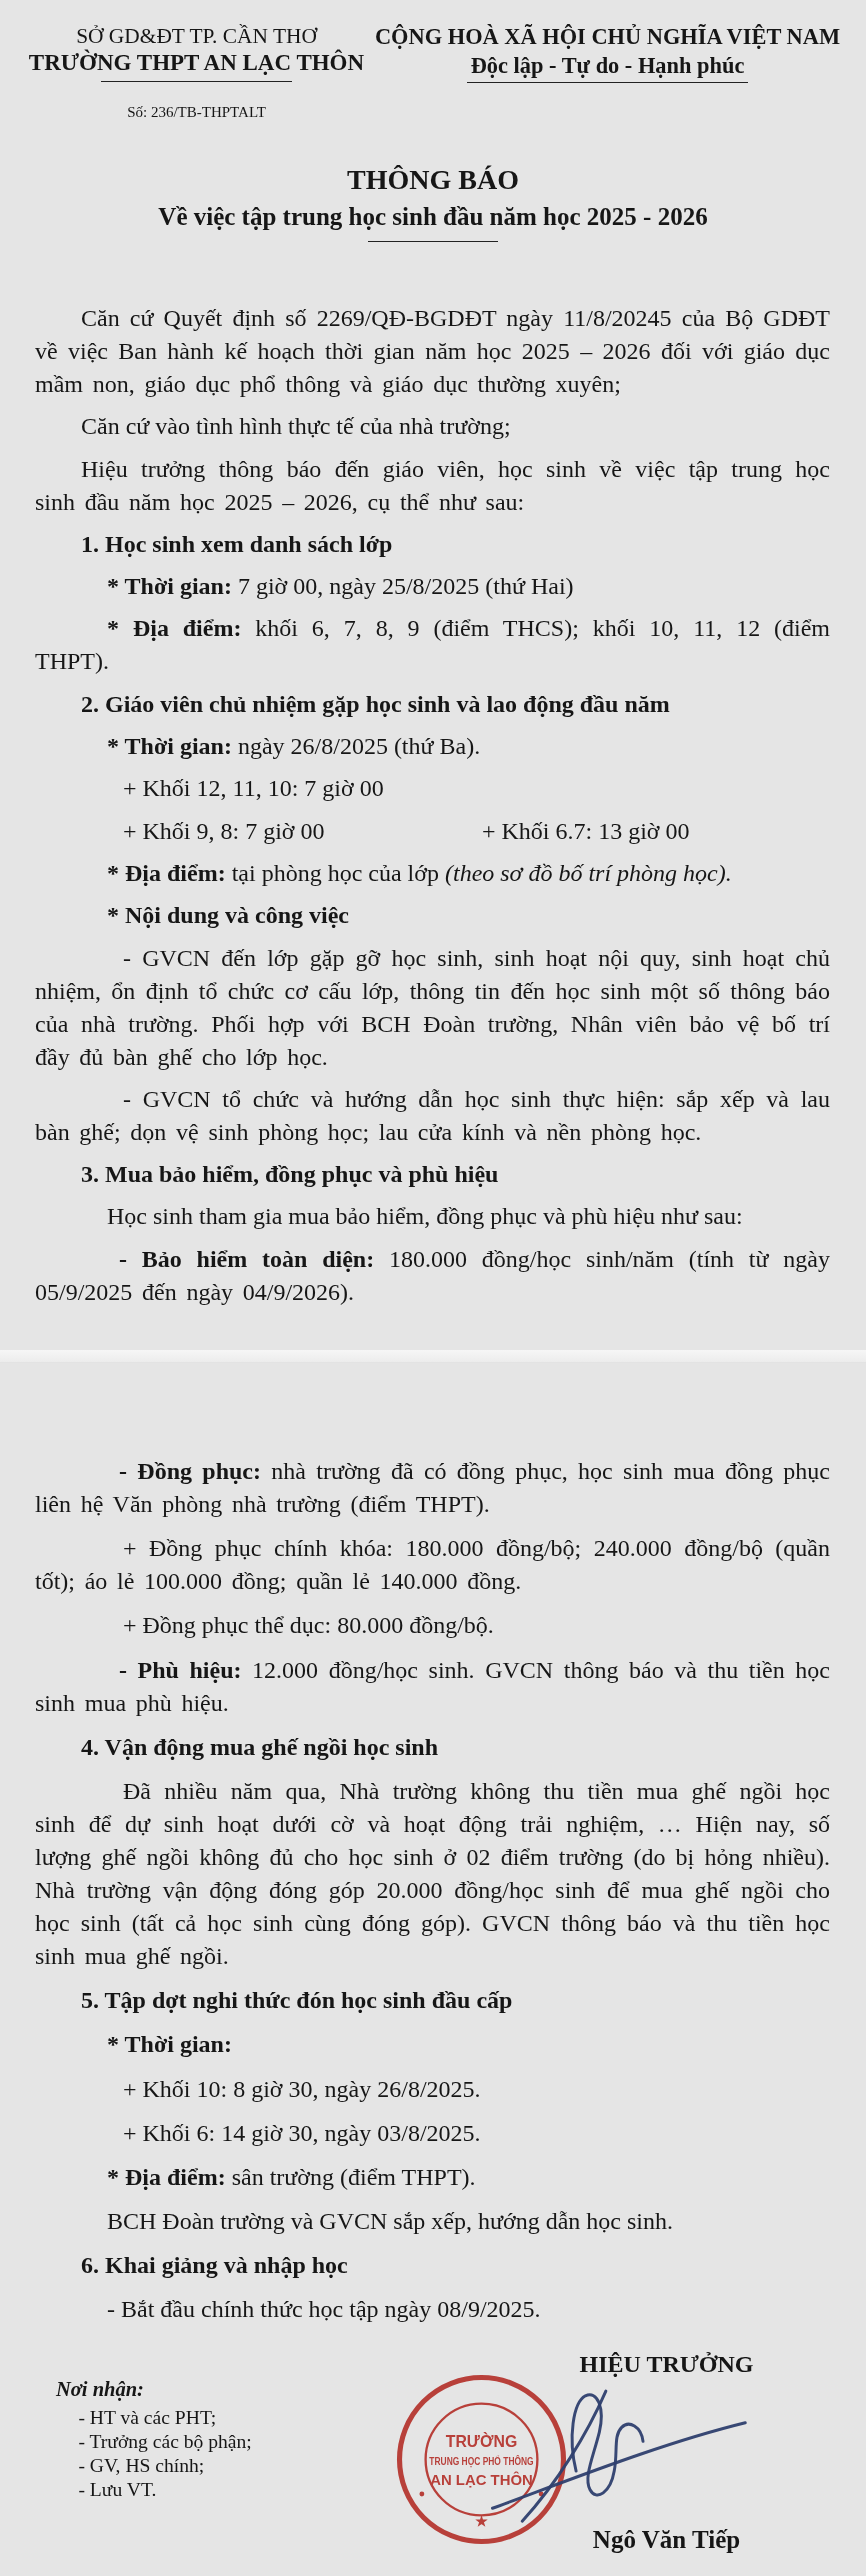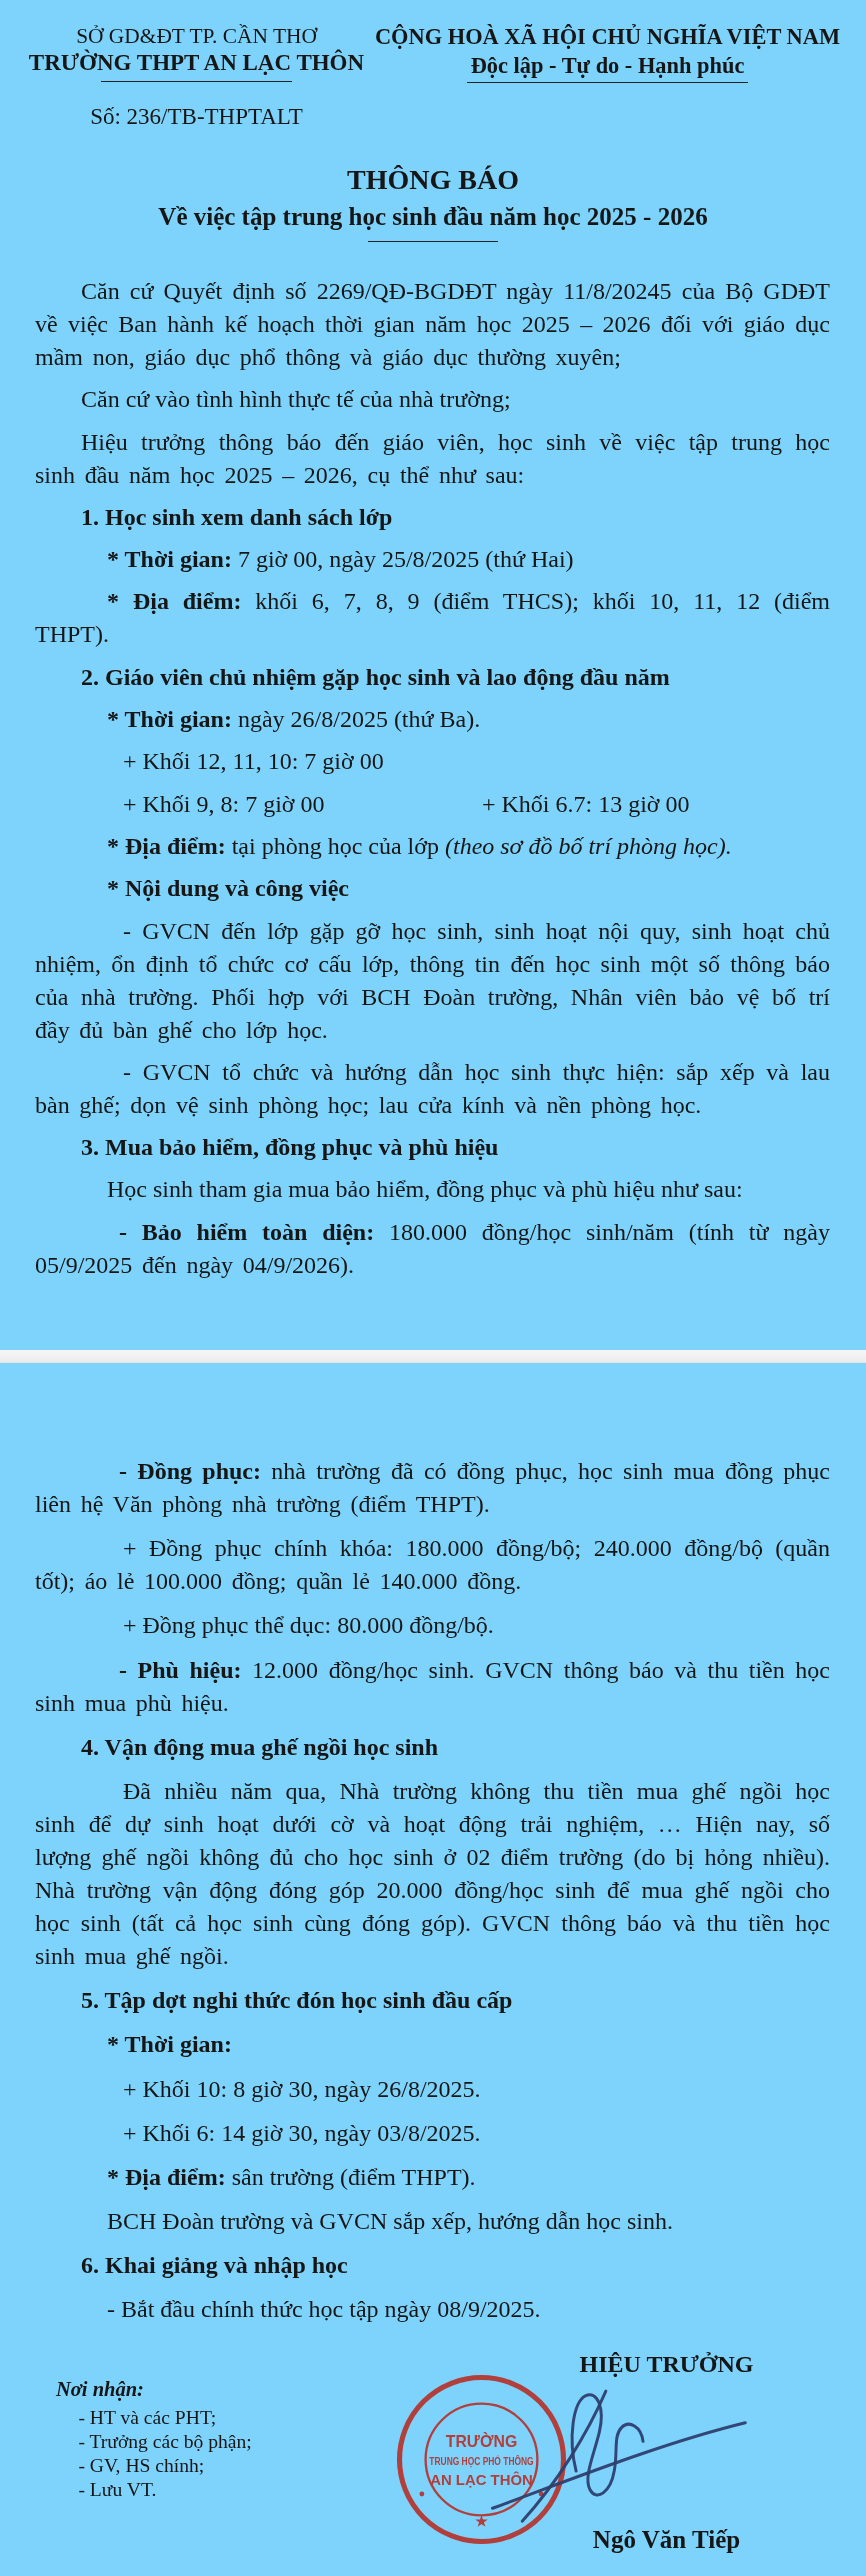--- a/index.html
+++ b/index.html
@@ -1,39 +1,39 @@
 <!DOCTYPE html>
 <html style="font-size:15px"><head>
 <meta charset="utf-8">
 <style>
   html,body{margin:0;padding:0;background:#ffffff;}
-  .page{position:relative;width:866px;height:2576px;background:#7dd3fc;
+  .page{position:relative;width:866px;height:2576px;background:#e5e5e5;
         font-family:"Liberation Serif",serif;color:#161616;overflow:hidden;}
 
   
   .hdr-left{position:absolute;left:26px;top:24px;width:341px;text-align:center;}
   .hdr-left .l1{font-size:21.4px;}
   .hdr-left .l2{font-size:23px;font-weight:bold;margin-top:1px;}
   .rule-left{width:191px;border-top:1.9px solid #222;margin:4.7px auto 0;}
-  .doc-no{font-size:23px;margin-top:22.4px;}
+  .doc-no{font-size:15px;margin-top:22.4px;}
   .hdr-right{position:absolute;left:371px;top:24px;width:473px;text-align:center;}
   .hdr-right .l1{font-size:22.4px;font-weight:bold;}
   .hdr-right .l2{display:inline-block;font-size:22.4px;font-weight:bold;margin-top:2.8px;
                  padding:0 3.7px 3.7px;border-bottom:1.9px solid #222;}
   .date-line{font-size:22.4px;font-style:italic;margin-top:18.6px;}
 
   
   .title-wrap{position:absolute;left:0;top:164px;width:100%;text-align:center;}
   .title-main{font-size:28px;font-weight:bold;}
   .title-sub{font-size:25px;font-weight:bold;margin-top:6.5px;}
   .title-rule{width:130px;border-top:1.9px solid #222;margin:10.2px auto 0;}
 
   
   .flow{position:absolute;left:35px;width:795px;font-size:24px;line-height:33px;}
-  #body-part1{top:275px;}
+  #body-part1{top:302px;}
   #body-part2{top:1455px;}
   .blk{margin:0 0 9.3px;}
   #body-part2 .blk{margin-bottom:11.2px;}
   .just{text-align:justify;word-spacing:3.7px;}
   .i49{text-indent:46px;}
   .i77{text-indent:72px;}
   .i90{text-indent:84px;}
   .i95{text-indent:88px;}
   .bold{font-weight:bold;}
   .ital{font-style:italic;}

